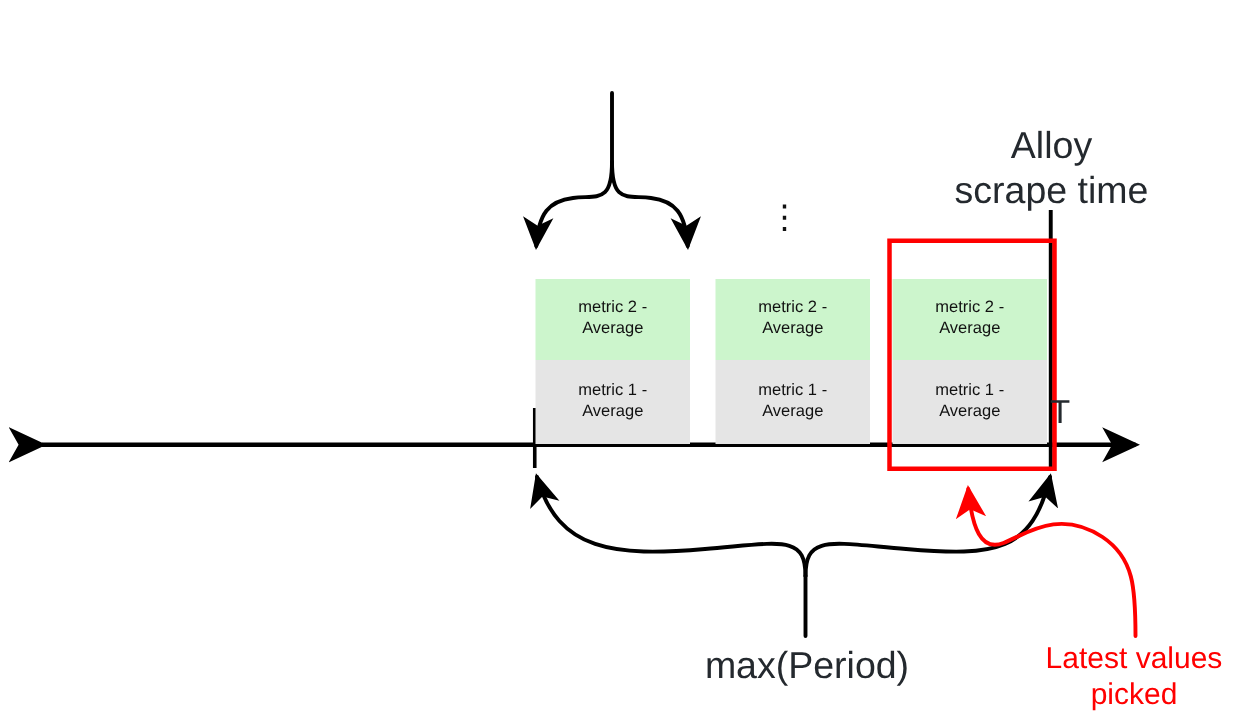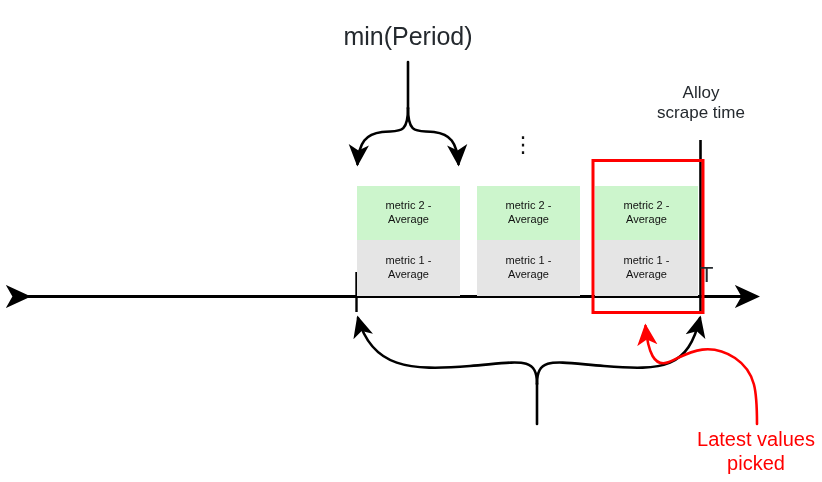--- a/index.html
+++ b/index.html
@@ -42,21 +42,21 @@
   .lbl-max {
     left: 434px;
     top: 430px;
     width: 208px;
     font-size: 25px;
   }
   .lbl-alloy {
     left: 604px;
     top: 83px;
     width: 194px;
-    font-size: 17px;
+    font-size: 25px;
   }
   .lbl-latest {
     left: 690px;
     top: 428px;
     width: 132px;
     font-size: 20px;
     color: #ff0000;
   }
   .lbl-t {
     left: 700px;
@@ -170,22 +170,22 @@
 
   <div class="period p3">
     <div class="band band-top">metric 2 -
 Average</div>
     <div class="band band-bot">metric 1 -
 Average</div>
   </div>
 
   <div class="ellipsis">⋮</div>
 
-  <div class="lbl lbl-min">min(Period)</div>
 
+  <div class="lbl lbl-max">max(Period)</div>
 
   <div class="lbl lbl-alloy">Alloy
 scrape time</div>
 
   <div class="lbl lbl-latest">Latest values
 picked</div>
 
   <div class="lbl lbl-t">T</div>
 
 </div>

